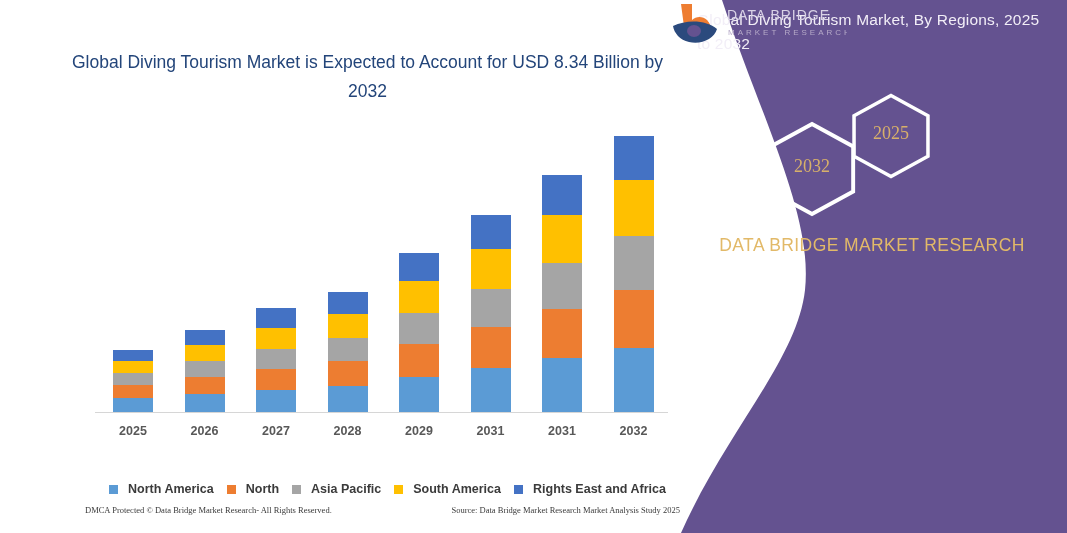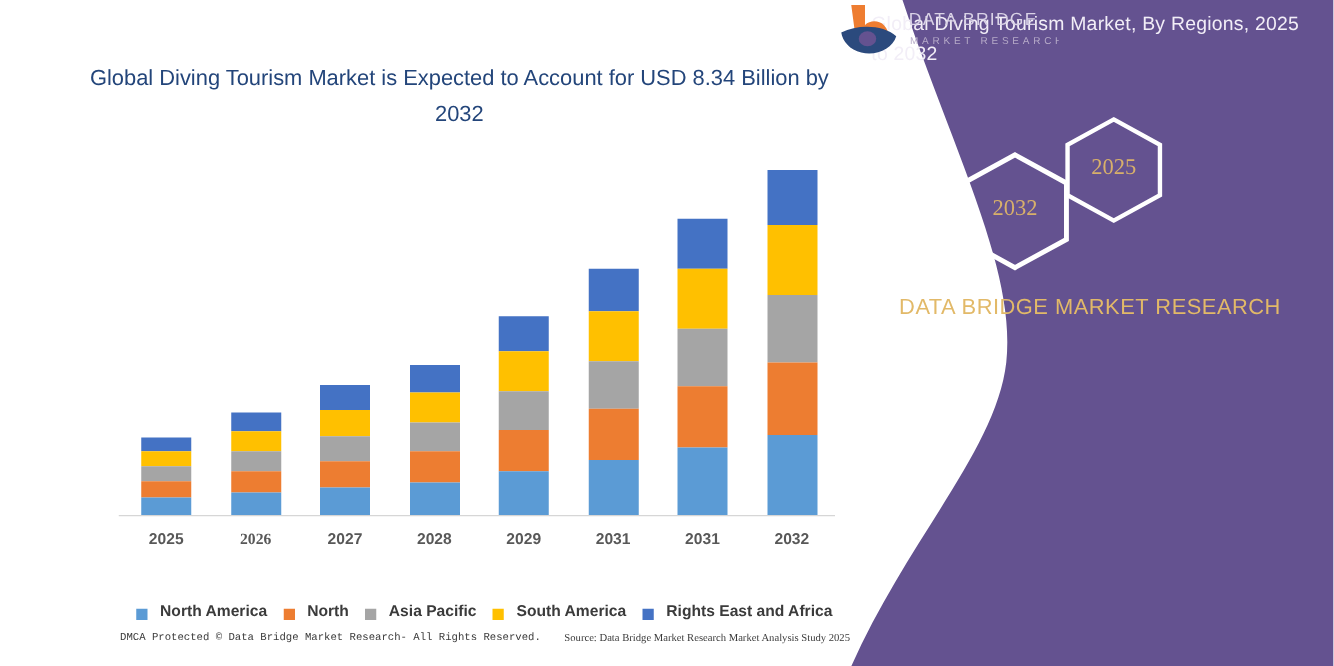--- a/index.html
+++ b/index.html
@@ -63,27 +63,27 @@
   .xlabels{position:absolute;left:95px;top:424px;width:585px;height:20px;}
   .xlabel{
     position:absolute;width:60px;text-align:center;
     color:#585858;font-size:12.5px;font-weight:bold;
   }
 
   .legend{
     position:absolute;left:95px;top:472px;width:585px;height:18px;
     display:flex;align-items:center;justify-content:center;gap:13px;
   }
-  .legend-item{display:flex;align-items:flex-end;gap:10px;margin-top:16px;}
+  .legend-item{display:flex;align-items:center;gap:10px;margin-top:16px;}
   .legend-swatch{width:9px;height:9px;display:block;}
   .legend-label{color:#3b3b3b;font-size:12.5px;font-weight:bold;white-space:nowrap;}
 
   .footer{position:absolute;left:85px;top:505px;width:595px;height:16px;}
-  .footer-left{position:absolute;left:11px;top:0;color:#3a3a3a;font-size:8.5px;
-    font-family:Liberation Mono, monospace;}
+  .footer-left{position:absolute;left:0;top:0;color:#3a3a3a;font-size:8.5px;
+    font-family:Liberation Serif, serif;}
   .footer-right{position:absolute;right:0;top:0;color:#3a3a3a;font-size:8.5px;
     font-family:"Liberation Serif", serif;}
 </style>
 </head>
 <body>
 
 <div id="root">
 
   <div class="chart-title">Global Diving Tourism Market is Expected to Account for USD 8.34 Billion by 2032</div>
 
@@ -145,21 +145,21 @@
           <div class="seg" style="background: rgb(255, 192, 0); height: 56px;"></div>
           <div class="seg" style="background: rgb(165, 165, 165); height: 54px;"></div>
           <div class="seg" style="background: rgb(237, 125, 49); height: 58px;"></div>
           <div class="seg" style="background: rgb(91, 155, 213); height: 64px;"></div>
         </div>
       </div>
   </div>
 
   <div class="xlabels" id="xlabels">
       <div class="xlabel" style="left: 8px;">2025</div>
-      <div class="xlabel" style="left: 79.5px; font-family: Liberation Serif, serif;">2026</div>
+      <div class="xlabel" style="left: 79.5px;">2026</div>
       <div class="xlabel" style="left: 151px;">2027</div>
       <div class="xlabel" style="left: 222.5px;">2028</div>
       <div class="xlabel" style="left: 294px;">2029</div>
       <div class="xlabel" style="left: 365.5px;">2031</div>
       <div class="xlabel" style="left: 437px;">2031</div>
       <div class="xlabel" style="left: 508.5px;">2032</div>
     </div>
 
   <div class="legend" id="legend">
       <div class="legend-item">

